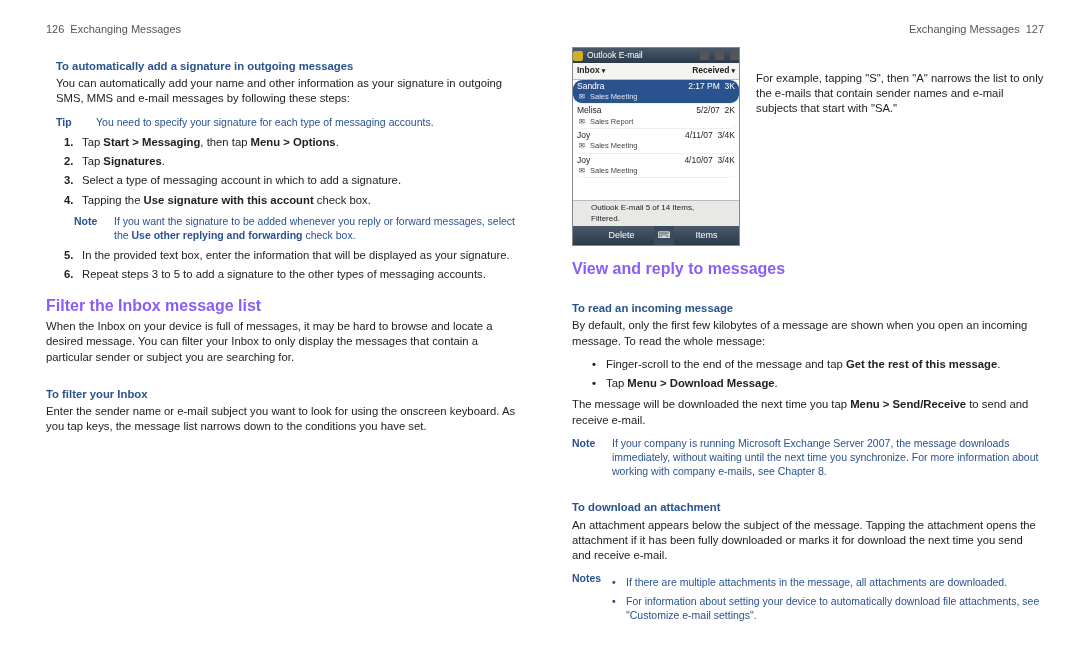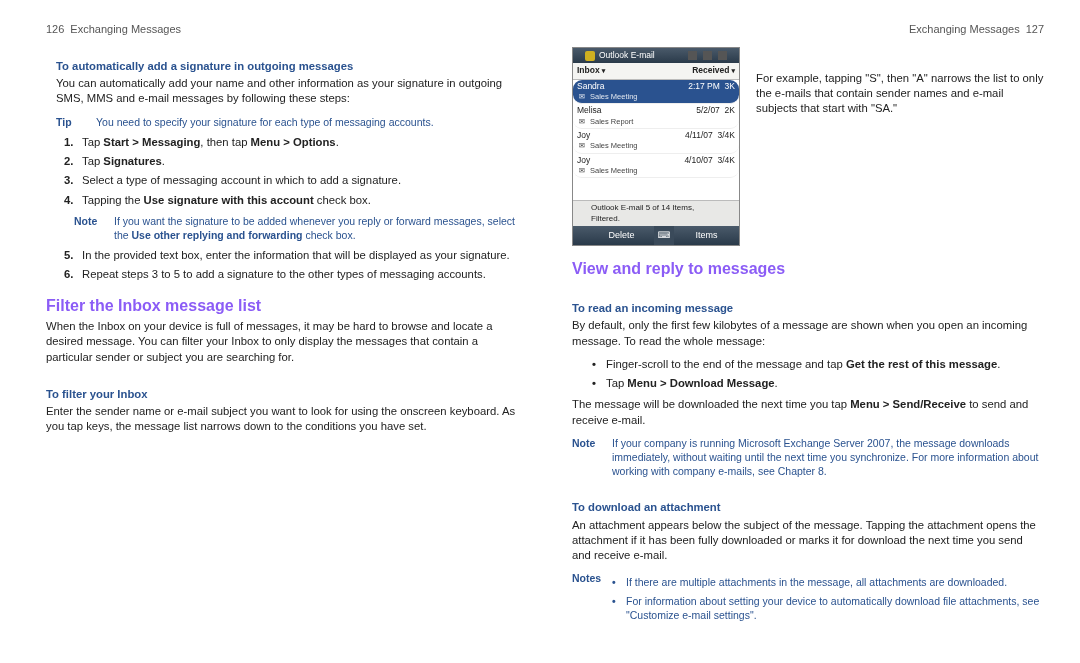--- a/index.html
+++ b/index.html
@@ -63,21 +63,21 @@
   .screenshot {
     width: 168px;
     border: 1px solid #888;
     background: #e8e8e6;
     font-size: 8.5px;
     color: #222;
   }
   .ss-titlebar {
     background: linear-gradient(#4a5a6a,#2a3a4a);
     color: #fff;
-    padding: 2px 12px;
+    padding: 2px 0;
     display: flex;
     align-items: center;
     gap: 4px;
   }
   .ss-titlebar .ticon { width:10px; height:10px; background:#d0b020; border-radius:2px; }
   .ss-titlebar .spacer { flex:1; }
   .ss-titlebar .sysicon { width:9px; height:9px; background:#555; margin-left:2px; }
   .ss-colhdr {
     display: flex;
     background: #f4f4f2;

